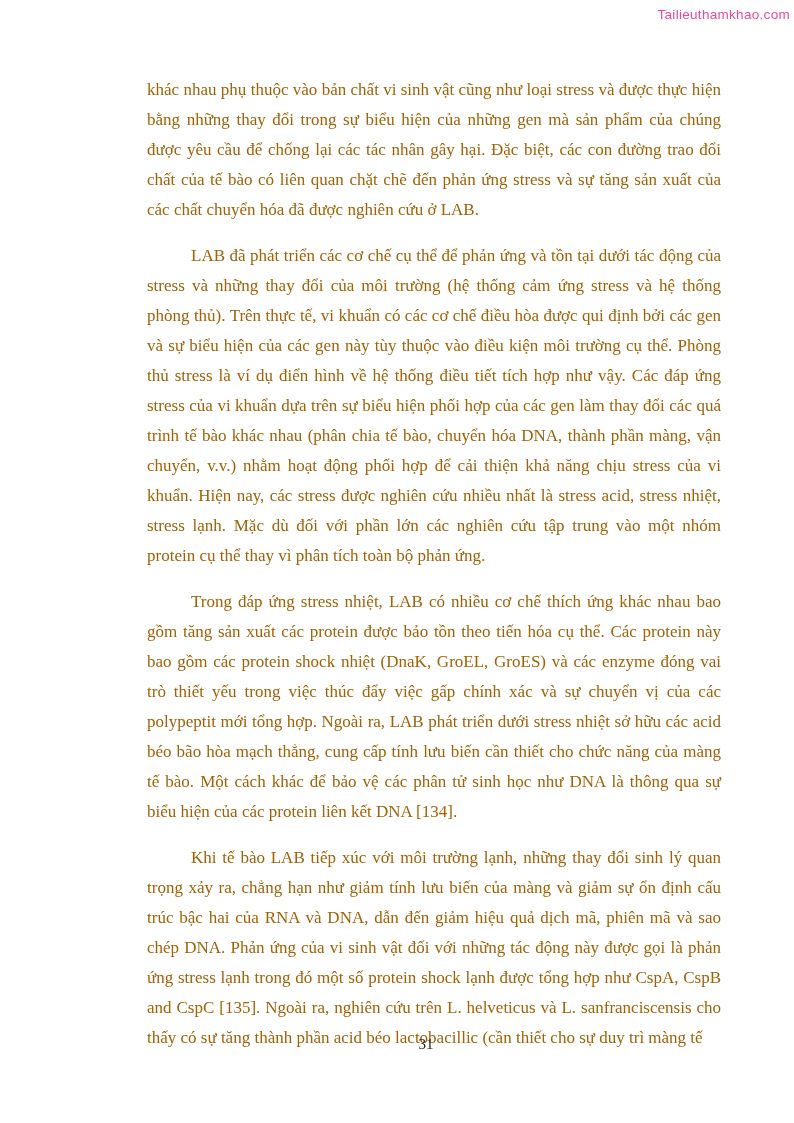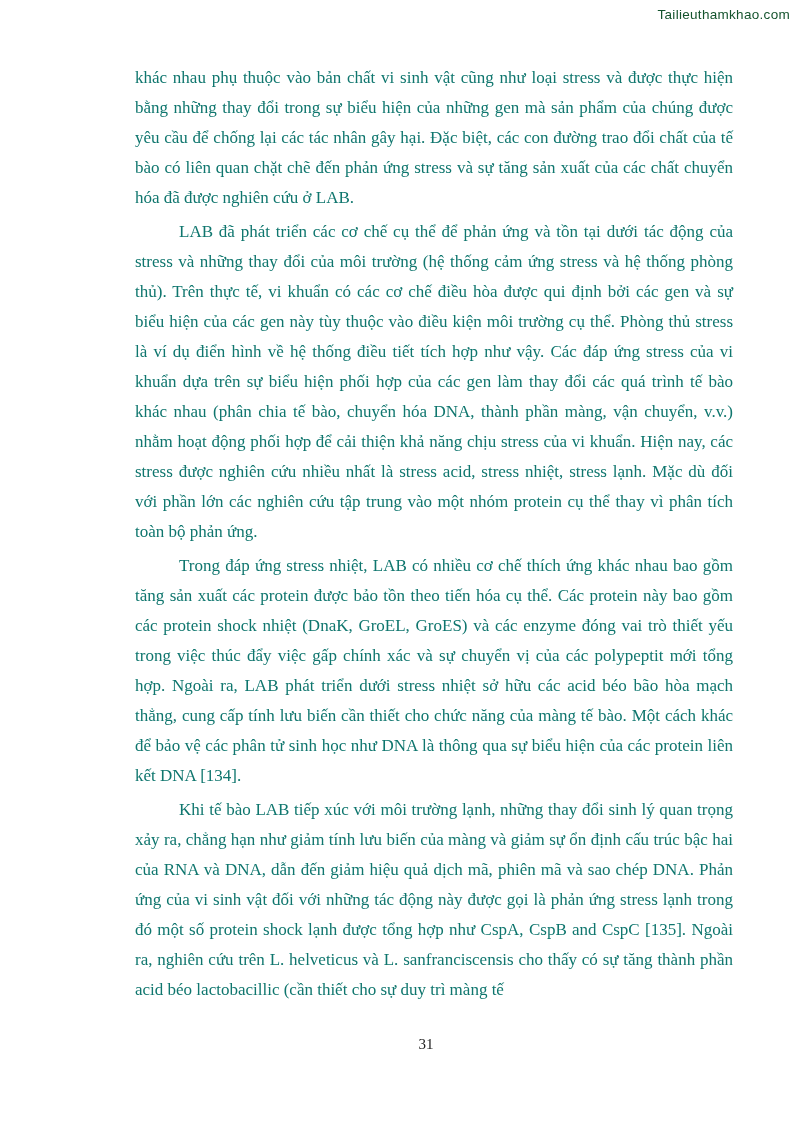--- a/index.html
+++ b/index.html
@@ -16,37 +16,37 @@
     font-family: "Liberation Serif", serif;
     color: #111111;
   }
   .watermark {
     position: absolute;
     top: 7px;
     right: 4px;
     font-family: "Liberation Sans", sans-serif;
     font-size: 13.5px;
     letter-spacing: 0.3px;
-    color: #14532d;
+    color: #ec4899;
     text-shadow: 1px 1px 0 rgba(255,255,255,0.9);
     user-select: none;
   }
   .content {
     position: absolute;
     left: 131px;
     top: 59px;
     width: 606px;
   }
   p.para {
-    margin: 4px;
+    margin: 16px;
     padding: 0;
     font-size: 17px;
     line-height: 30px;
     text-align: justify;
-    color: #0f766e;
+    color: #a16207;
   }
   p.para.indent {
     text-indent: 44px;
   }
   .italic {
   }
   .page-number {
     position: absolute;
     top: 1034px;
     left: 131px;

